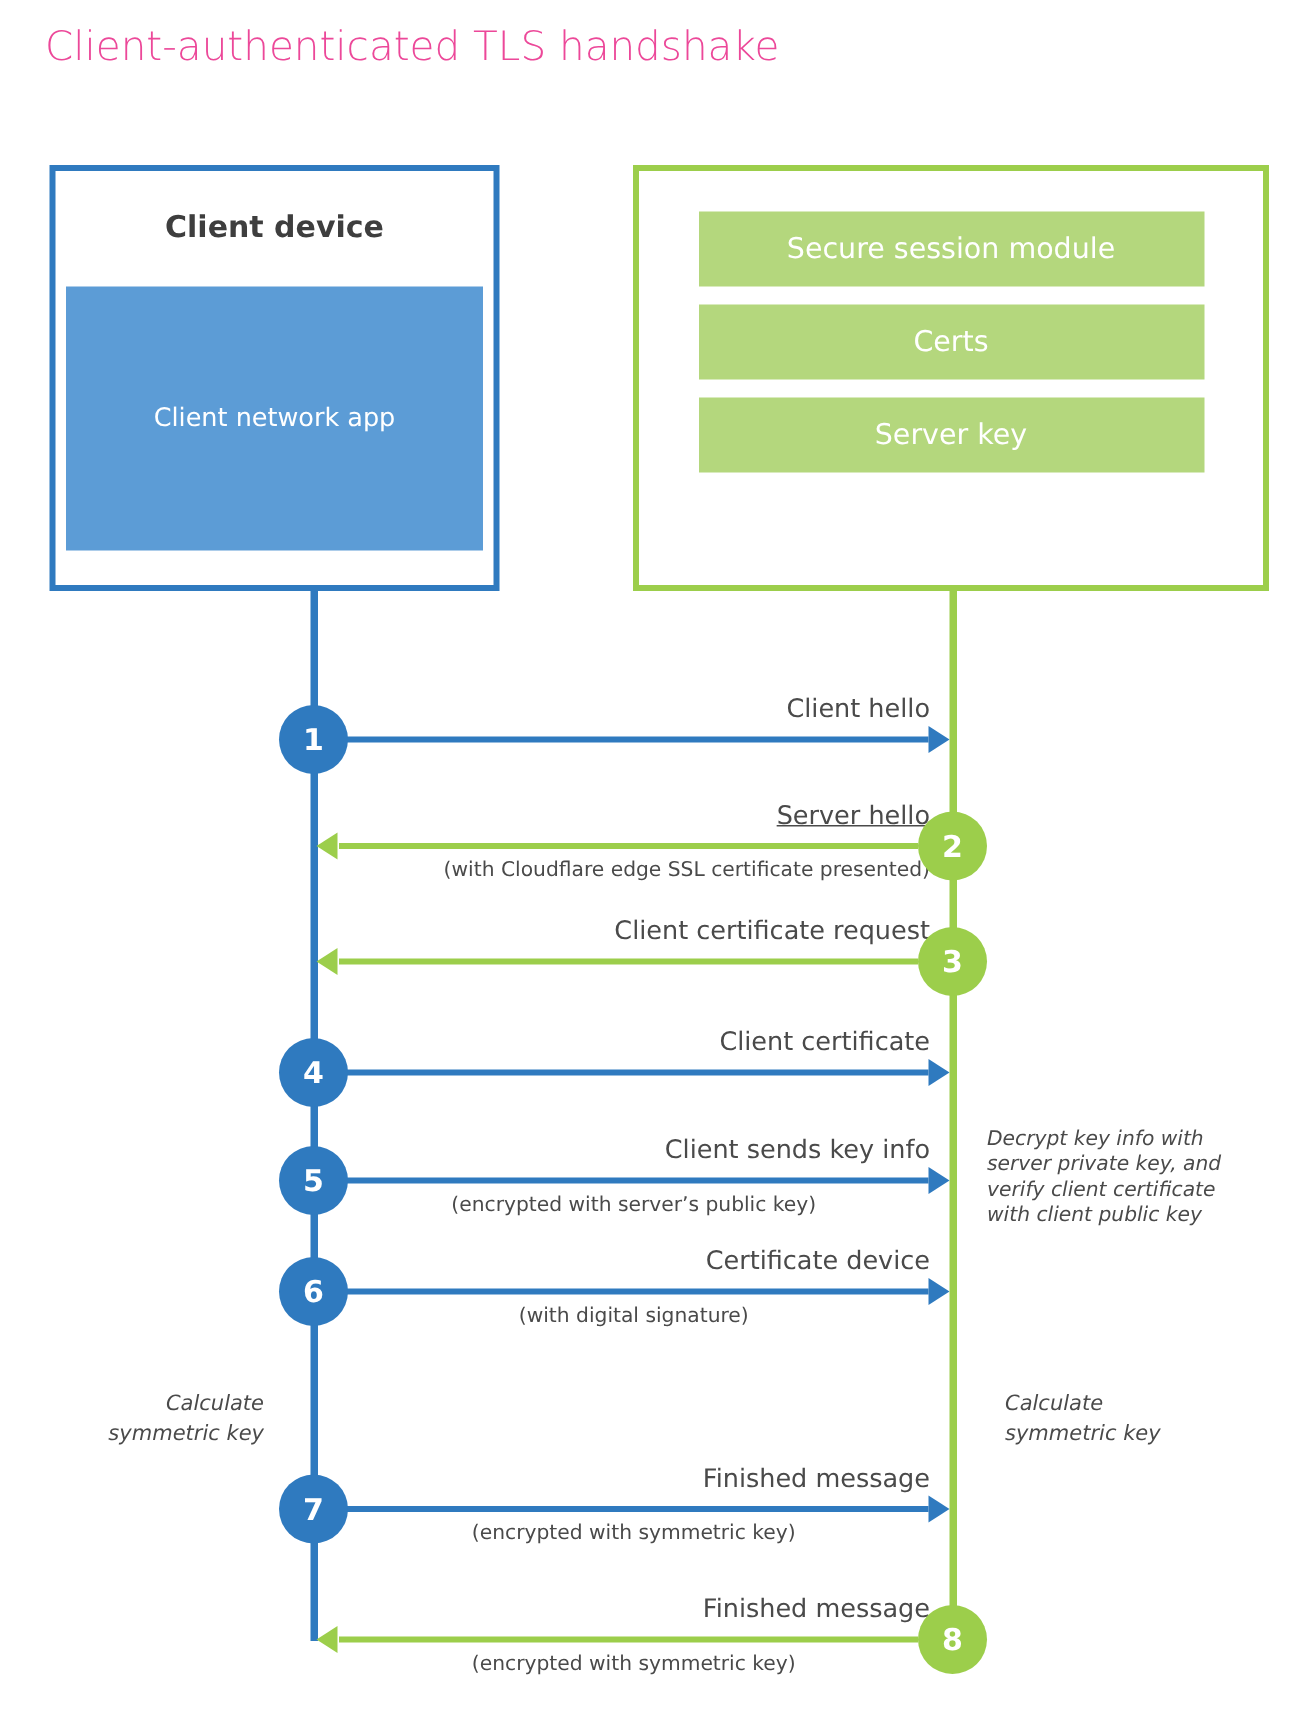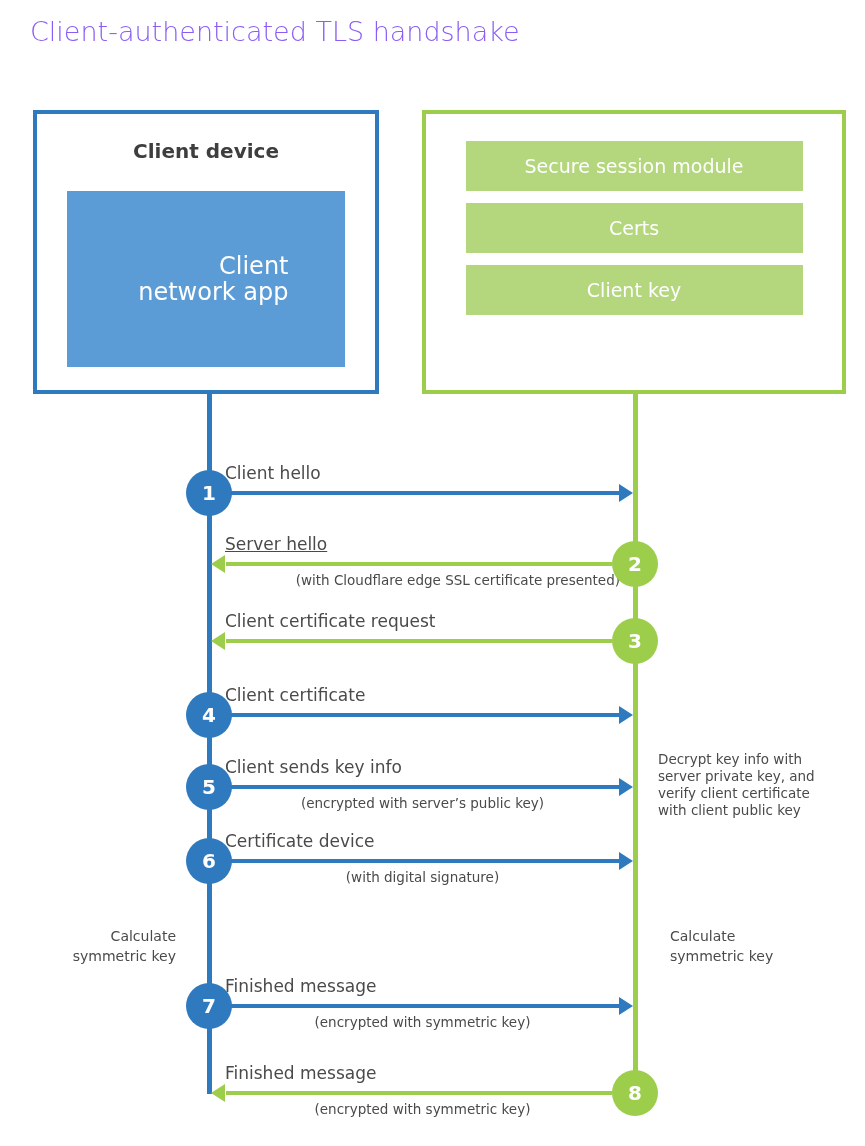--- a/index.html
+++ b/index.html
@@ -8,29 +8,29 @@
     --green:#9CCE4B;
     --green-fill:#B4D77D;
     --text-dark:#3E3E3E;
     --text:#4A4A4A;
   }
   *{box-sizing:border-box;}
   html,body{margin:0;padding:0;background:#fff;}
   body{font-family:"DejaVu Sans","Liberation Sans",sans-serif;}
   .canvas{position:relative;width:865px;height:1146px;background:#fff;overflow:hidden;}
 
-  .page-title{position:absolute;left:30px;top:16px;margin:0;font-size:27px;font-weight:300;color:#8b5cf6;}
+  .page-title{position:absolute;left:30px;top:16px;margin:0;font-size:27px;font-weight:300;color:#ec4899;}
 
   .box{position:absolute;top:110px;height:284px;background:#fff;display:flex;flex-direction:column;align-items:center;}
-  .box.client{left:33px;width:346px;border:4px solid var(--blue);}
+  .box.client{left:33px;width:300px;border:4px solid var(--blue);}
   .box.server{left:422px;width:424px;border:4px solid var(--green);}
   .box-title{margin-top:24px;font-size:20px;font-weight:700;color:var(--text-dark);line-height:26px;}
 
   .client-module{margin-top:27px;width:278px;height:176px;background:var(--blue-fill);display:flex;align-items:center;justify-content:center;}
-  .client-module-text{width:165px;text-align:right;font-size:24px;color:#fff;line-height:26px;}
+  .client-module-text{width:165px;text-align:center;font-size:17px;color:#fff;line-height:26px;}
 
   .server-bar{width:337px;height:50px;background:var(--green-fill);color:#fff;font-size:19px;display:flex;align-items:center;justify-content:center;}
   .server-bar.first{margin-top:27px;}
   .server-bar + .server-bar{margin-top:12px;}
 
   .vline{position:absolute;top:394px;width:5px;z-index:1;}
   .vline.blue{left:207px;height:700px;background:var(--blue);}
   .vline.green{left:633px;height:699px;background:var(--green);}
 
   .circle{position:absolute;width:46px;height:46px;border-radius:50%;color:#fff;font-weight:700;font-size:20px;display:flex;align-items:center;justify-content:center;z-index:3;}
@@ -38,24 +38,24 @@
   .circle.green{background:var(--green);}
 
   .hline{position:absolute;height:4px;z-index:2;}
   .hline.blue{background:var(--blue);}
   .hline.green{background:var(--green);}
 
   .arrowhead{position:absolute;width:0;height:0;border-top:9px solid transparent;border-bottom:9px solid transparent;z-index:2;}
   .arrowhead.right{border-left:14px solid var(--blue);}
   .arrowhead.left{border-right:14px solid var(--green);}
 
-  .step-label{position:absolute;left:225px;width:395px;text-align:left;font-size:17px;color:var(--text);z-index:2;}
+  .step-label{position:absolute;left:225px;width:395px;text-align:right;font-size:17px;color:var(--text);z-index:2;}
   .step-sublabel{position:absolute;left:225px;width:395px;text-align:center;font-size:13.5px;color:var(--text);z-index:2;}
 
-  .note{position:absolute;color:var(--text);}
+  .note{position:absolute;color:var(--text);font-style:italic;}
   .note.decrypt{left:658px;top:751px;width:168px;font-size:13.5px;line-height:17px;}
   .note.calc-left{left:66px;top:926px;width:110px;text-align:right;font-size:14px;line-height:20px;}
   .note.calc-right{left:670px;top:926px;width:110px;text-align:left;font-size:14px;line-height:20px;}
 </style>
 </head>
 <body>
 
 <div class="canvas">
 
   <h1 class="page-title">Client-authenticated TLS handshake</h1>
@@ -68,21 +68,21 @@
   </div>
 
   <div class="box server">
     <div class="server-bar first">
       <span>Secure session module</span>
     </div>
     <div class="server-bar">
       <span>Certs</span>
     </div>
     <div class="server-bar">
-      <span>Client key</span>
+      <span>Server key</span>
     </div>
   </div>
 
   <div class="vline blue"></div>
   <div class="vline green"></div>
 
   <div id="steps-layer">
       <div class="hline blue" style="top: 491px; left: 230px; width: 389px;"></div>
       <div class="arrowhead right" style="top: 484px; left: 619px;"></div>
       <div class="circle blue" style="left: 186px; top: 470px;">1</div>

